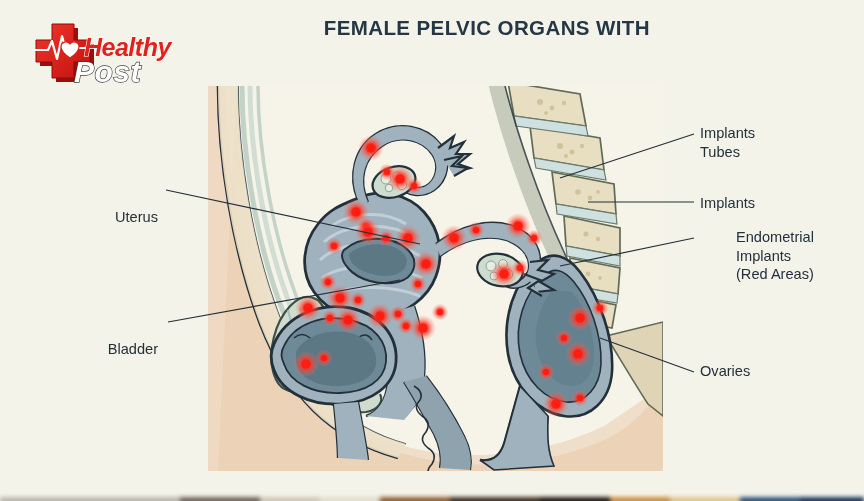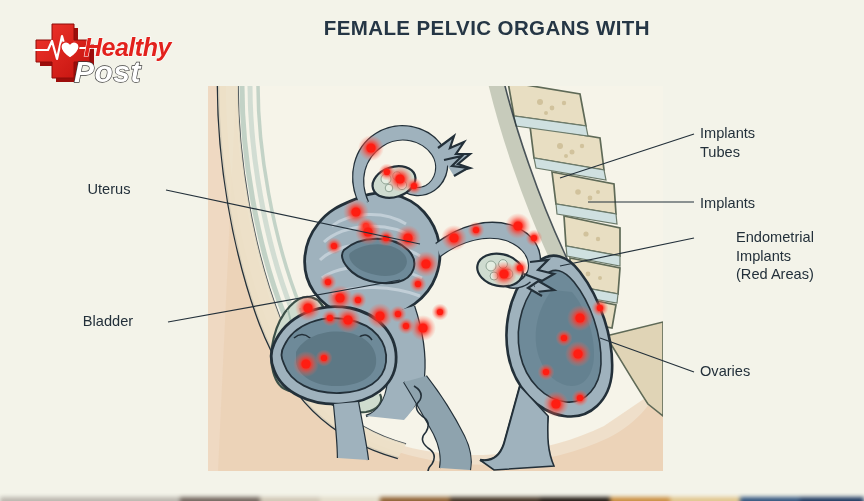--- a/index.html
+++ b/index.html
@@ -27,21 +27,21 @@
   
   #illus{position:absolute;left:208px;top:86px;width:455px;height:385px;}
   #illus svg{display:block;}
 
   
   .lbl{
     position:absolute;color:#23303a;font-size:14.6px;line-height:18.5px;
     white-space:pre-line;
   }
   .lbl.right{text-align:left;}
-  .lbl.left{text-align:center;}
+  .lbl.left{text-align:right;margin-top:28px;}
 
   #lbl-uterus{left:60px;top:180px;width:98px;}
   #lbl-bladder{left:58px;top:312px;width:100px;}
   #lbl-fallopian{left:700px;top:124px;width:150px;}
   #lbl-ovaries{left:700px;top:194px;width:150px;}
   #lbl-endo{left:736px;top:228px;width:158px;}
   #lbl-rectum{left:700px;top:362px;width:150px;}
 
   
   #leads{position:absolute;inset:0;pointer-events:none;}

